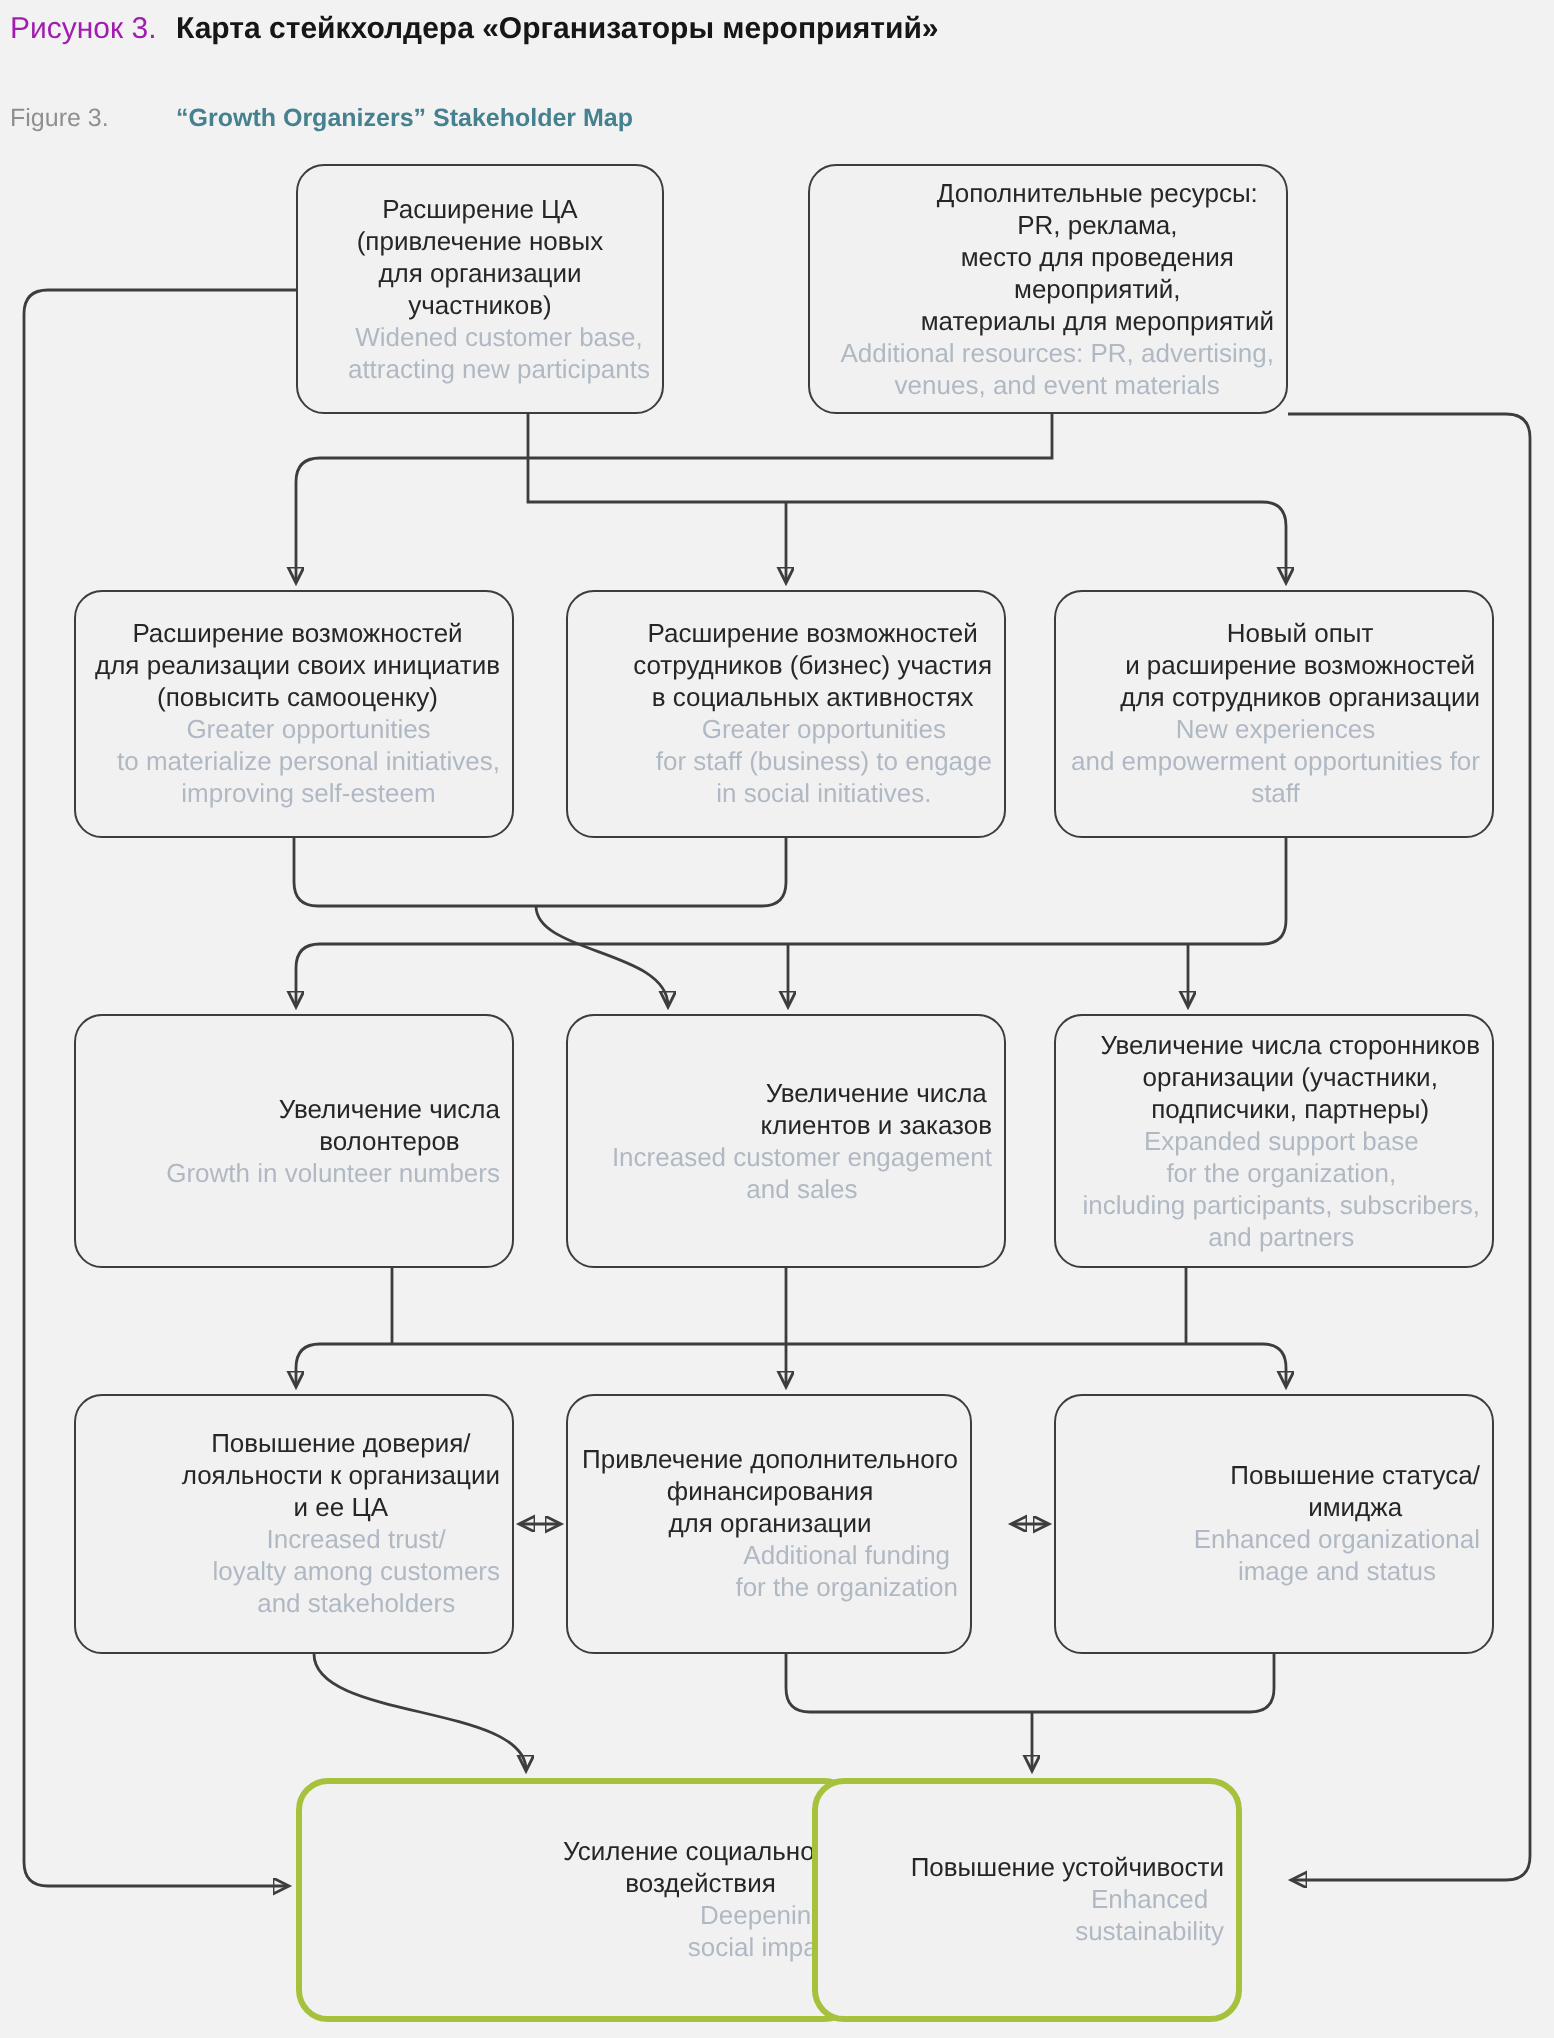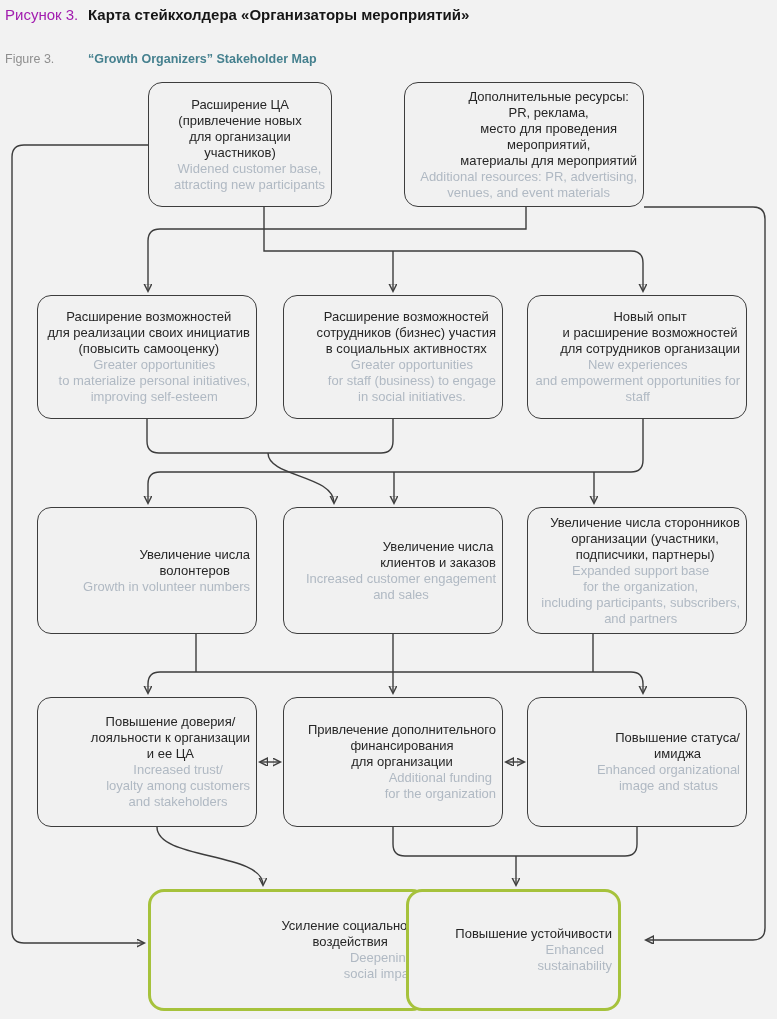--- a/index.html
+++ b/index.html
@@ -36,21 +36,21 @@
   
   .n1{left:148px;top:82px;width:184px;height:125px;}
   .n2{left:404px;top:82px;width:240px;height:125px;}
   .n3{left:37px;top:295px;width:220px;height:124px;}
   .n4{left:283px;top:295px;width:220px;height:124px;}
   .n5{left:527px;top:295px;width:220px;height:124px;}
   .n6{left:37px;top:507px;width:220px;height:127px;}
   .n7{left:283px;top:507px;width:220px;height:127px;}
   .n8{left:527px;top:507px;width:220px;height:127px;}
   .n9{left:37px;top:697px;width:220px;height:130px;}
-  .n10{left:283px;top:697px;width:220px;height:130px;}
+  .n10{left:283px;top:697px;width:203px;height:130px;}
   .n11{left:527px;top:697px;width:220px;height:130px;}
   .n12{left:148px;top:889px;width:280px;height:122px;}
   .n13{left:406px;top:889px;width:215px;height:122px;}
 </style>
 </head>
 <body>
 
 <div class="stage">
 
   <div class="hdr hdr-1">

